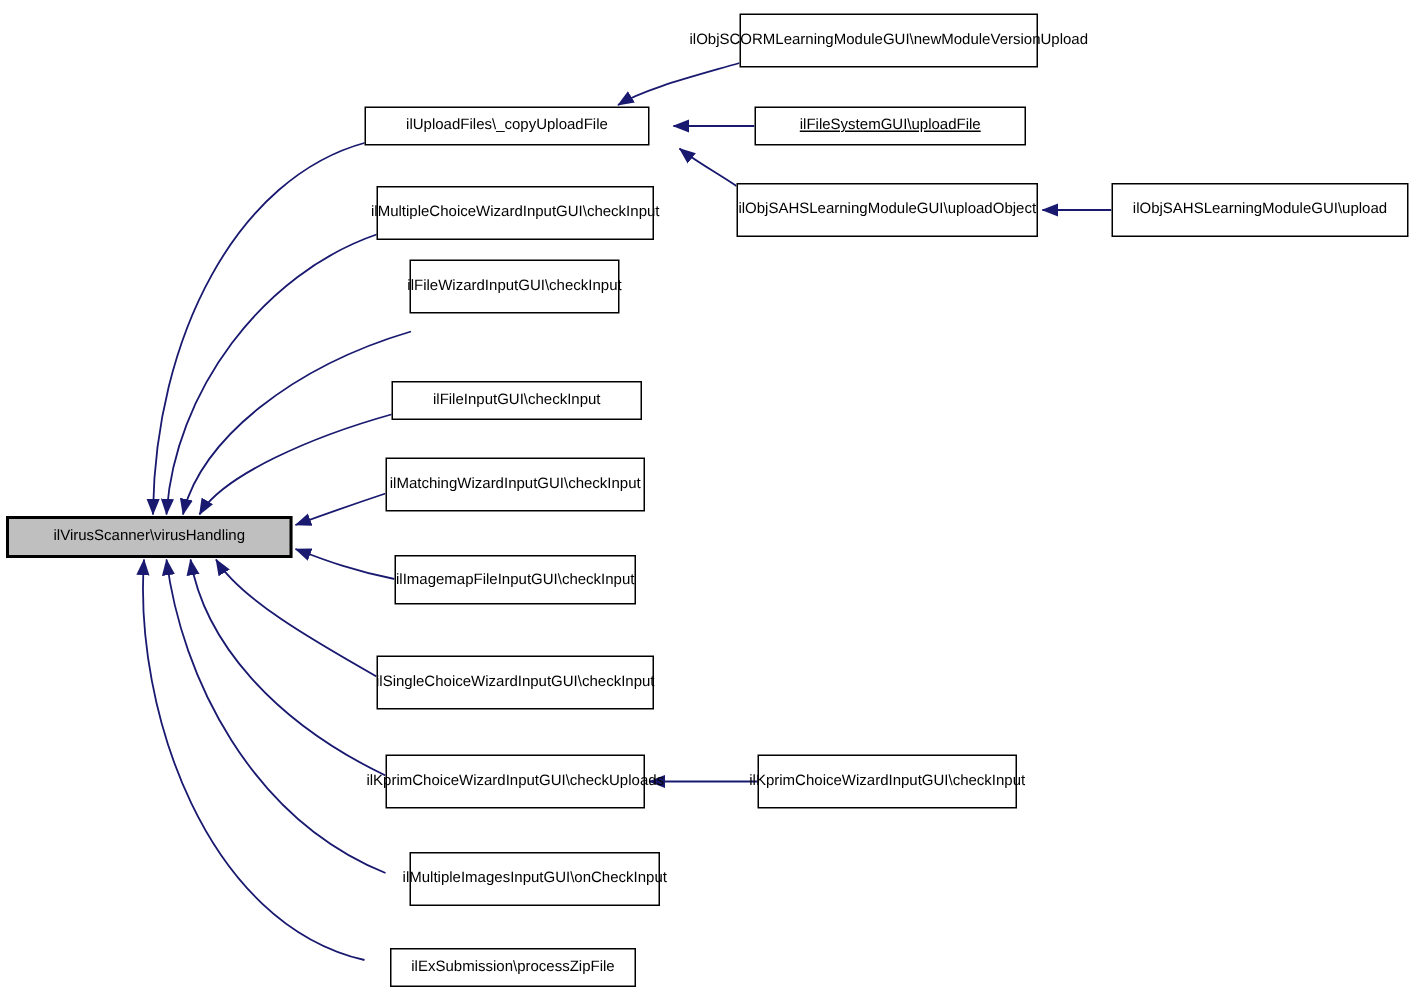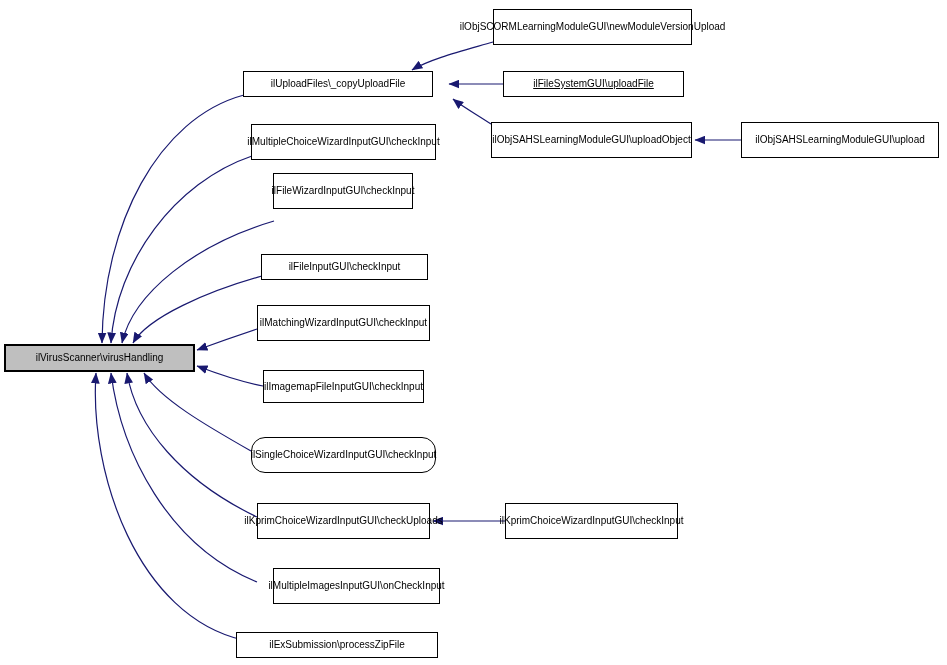--- a/index.html
+++ b/index.html
@@ -106,37 +106,37 @@
   <div class="node" style="left:257px;top:305px;width:173px;height:36px;text-align:right;">
     <span>ilMatchingWizardInputGUI</span>
     <span>\checkInput</span>
   </div>
 
   <div class="node" style="left:263px;top:370px;width:161px;height:33px;">
     <span>ilImagemapFileInputGUI</span>
     <span>\checkInput</span>
   </div>
 
-  <div class="node" style="left:251px;top:437px;width:185px;height:36px;border-radius:14px;">
+  <div class="node" style="left:251px;top:437px;width:185px;height:36px;">
     <span>ilSingleChoiceWizardInput</span>
     <span>GUI\checkInput</span>
   </div>
 
   <div class="node" style="left:257px;top:503px;width:173px;height:36px;">
     <span>ilKprimChoiceWizardInput</span>
     <span>GUI\checkUploads</span>
   </div>
 
   <div class="node" style="left:505px;top:503px;width:173px;height:36px;">
     <span>ilKprimChoiceWizardInput</span>
     <span>GUI\checkInput</span>
   </div>
 
   <div class="node" style="left:273px;top:568px;width:167px;height:36px;justify-content:center;">
     <span>ilMultipleImagesInputGUI</span>
     <span>\onCheckInput</span>
   </div>
 
-  <div class="node" style="left:236px;top:632px;width:202px;height:26px;">
+  <div class="node" style="left:260px;top:632px;width:164px;height:26px;">
     <span>ilExSubmission\processZipFile</span>
   </div>
 
 </div>
 
 </body></html>

